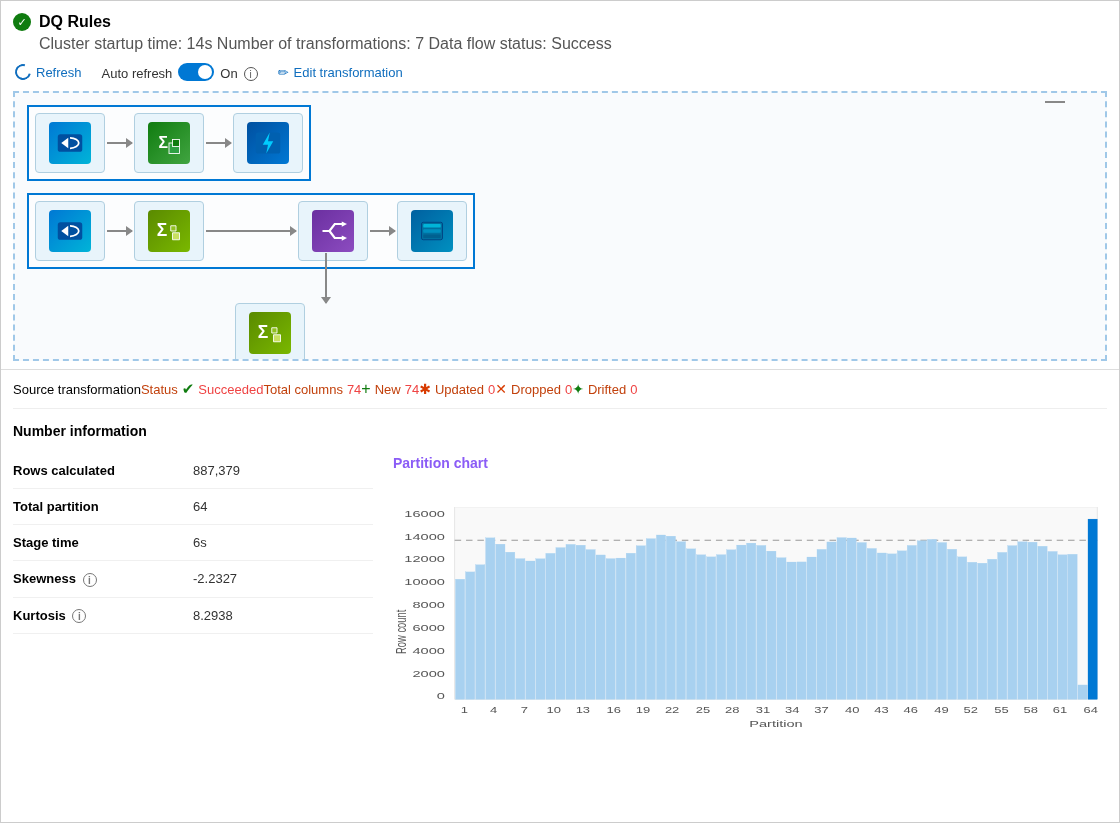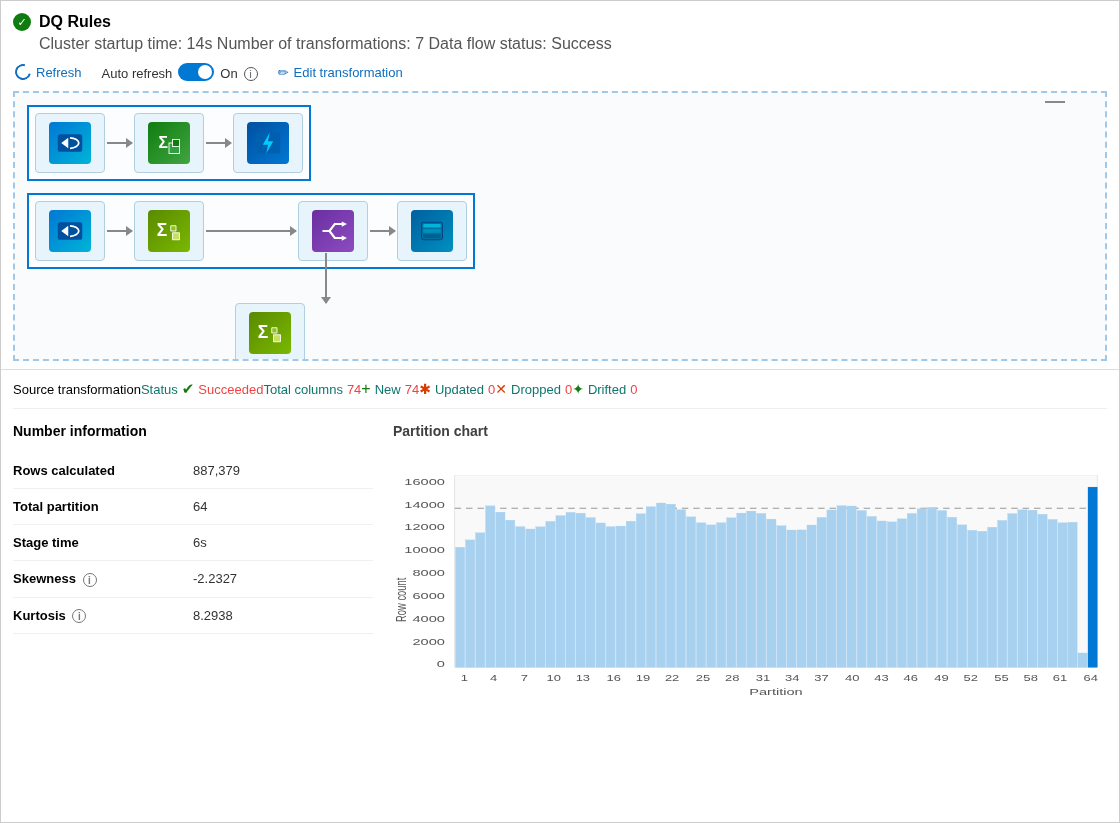--- a/index.html
+++ b/index.html
@@ -235,21 +235,21 @@
       padding: 10px 0;
       font-size: 13px;
       border-bottom: 1px solid #eee;
       flex-wrap: wrap;
     }
     .stat-item {
       display: flex;
       align-items: center;
       gap: 4px;
     }
-    .stat-label { color: #0f766e; }
+    .stat-label { color: #c2410c; }
     .stat-value { color: #ef4444; font-weight: 500; }
     .dot-green { color: #107c10; font-size: 16px; }
     .dot-orange { color: #d83b01; font-size: 14px; }
     .dot-red { color: #d83b01; font-size: 14px; }
     .dot-drifted { color: #107c10; font-size: 14px; }
     .check-green { color: #107c10; font-size: 15px; }
 
     
     .content-area {
       display: flex;
@@ -303,21 +303,22 @@
     }
 
     
     .chart-area {
       flex: 1;
     }
     .chart-area h3 {
       font-size: 14px;
       font-weight: 700;
       margin-bottom: 8px;
-      color: #404040;
+      color: #8b5cf6;
+      margin-top: 32px;
     }
     .chart-wrapper {
       position: relative;
       width: 100%;
       height: 260px;
       margin-top: 36px;
     }
     .chart-svg {
       width: 100%;
       height: 100%;

